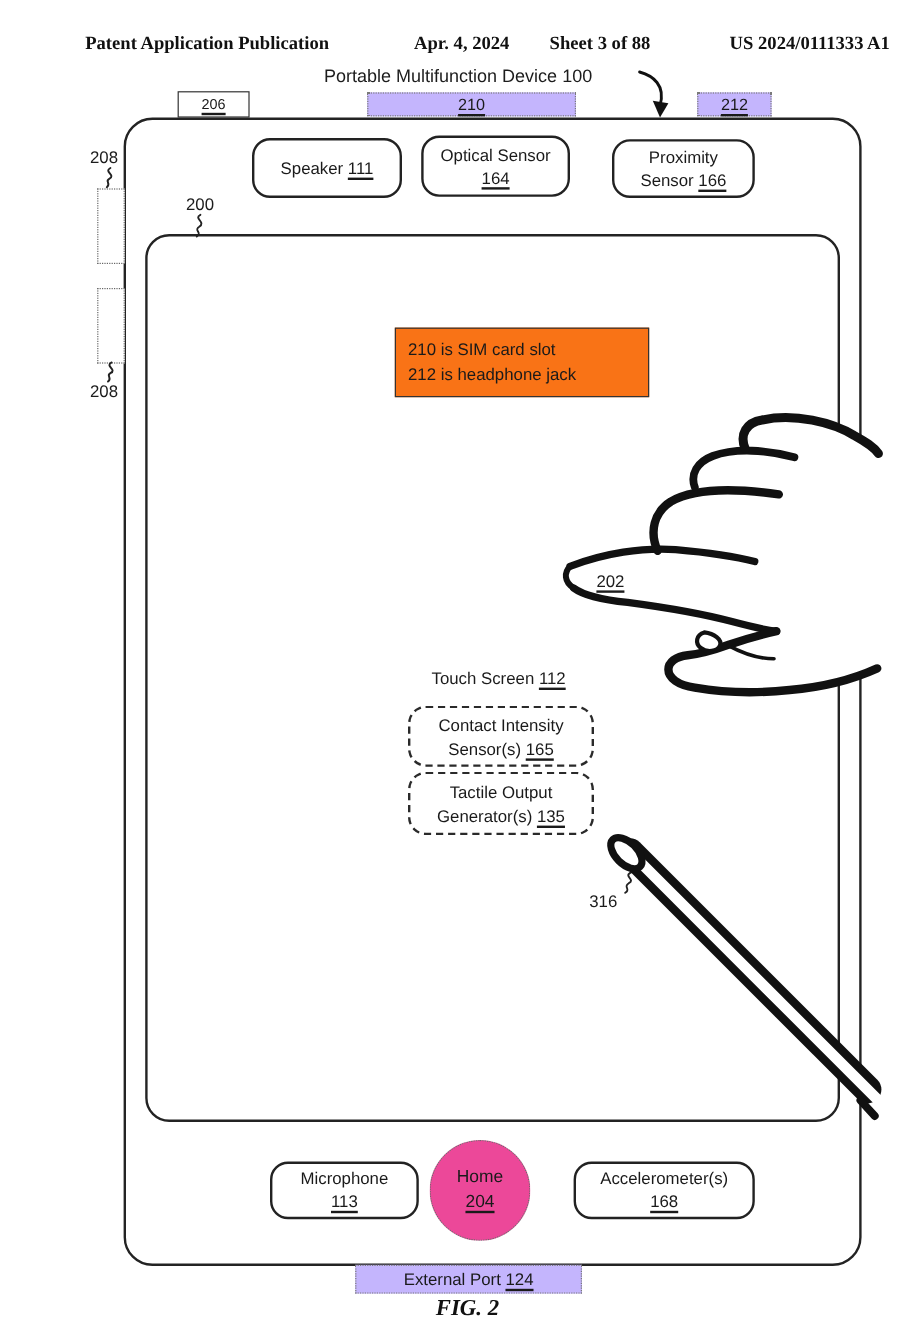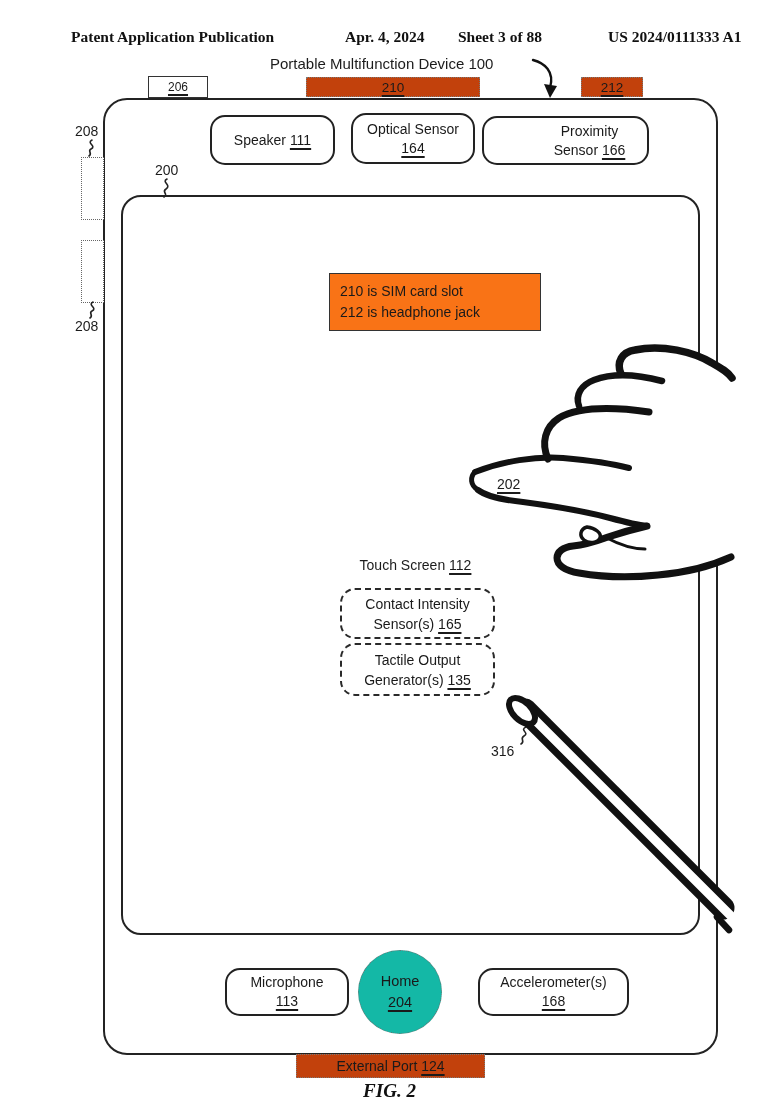--- a/index.html
+++ b/index.html
@@ -6,29 +6,29 @@
   .page{position:relative;width:761px;height:1108px;background:#ffffff;overflow:hidden;
         font-family:"Liberation Sans",sans-serif;color:#1a1a1a;margin-left:28px;}
   .abs{position:absolute;}
   .hdr{font-family:"Liberation Serif",serif;font-weight:bold;font-size:15.5px;color:#111;white-space:nowrap;}
   .figtitle{font-size:15px;color:#1c1c1c;white-space:nowrap;}
   .u{text-decoration:underline;text-decoration-thickness:1.5px;text-underline-offset:2.5px;}
   .box{border:2px solid #222;border-radius:15px;background:#fff;display:flex;flex-direction:column;
        align-items:center;justify-content:center;font-size:14px;line-height:19px;text-align:center;}
   .dashbox{border:2px dashed #2a2a2a;border-radius:15px;background:transparent;display:flex;flex-direction:column;
        align-items:center;justify-content:center;font-size:14px;line-height:20px;text-align:center;}
-  .dotbox{border:1.5px dotted #7a7a7a;background:#c2410c;display:flex;align-items:center;justify-content:center;
+  .dotbox{border:1.5px dotted #7a7a7a;background:#c4b5fd;display:flex;align-items:center;justify-content:center;
        font-size:13.5px;}
   .tabsolid{border:1.6px solid #333;background:#fff;display:flex;align-items:center;justify-content:center;font-size:12px;}
   .device{border:2.2px solid #232323;border-radius:24px;background:#fff;}
   .screen{border:2.2px solid #232323;border-radius:20px;background:#fff;}
   .sidebtn{border:1.5px dotted #666;background:#fff;}
   .reflbl{font-size:14px;color:#1c1c1c;white-space:nowrap;}
   .notebox{border:1.6px solid #333;background:#f97316;font-size:14px;line-height:21px;padding:7px 10px;box-sizing:border-box;}
-  .homecircle{border:1.5px dotted #6d6d6d;border-radius:50%;background:#14b8a6;display:flex;flex-direction:column;
+  .homecircle{border:1.5px dotted #6d6d6d;border-radius:50%;background:#ec4899;display:flex;flex-direction:column;
        align-items:center;justify-content:center;font-size:14.5px;line-height:21px;text-align:center;}
   .caption{font-family:"Liberation Serif",serif;font-weight:bold;font-style:italic;font-size:19px;
        text-align:center;color:#111;}
   svg.overlay{position:absolute;left:0;top:0;z-index:5;pointer-events:none;}
   .z6{z-index:6;}
 </style>
 </head>
 <body>
 
 <div class="page">
@@ -62,21 +62,21 @@
   <span class="abs reflbl" style="left:47px;top:318px;">208</span>
   <span class="abs reflbl" style="left:127px;top:162px;">200</span>
 
   <div class="abs box" style="left:182px;top:115px;width:121px;height:46px;">
     <div><span>Speaker</span> <span class="u">111</span></div>
   </div>
   <div class="abs box" style="left:323px;top:113px;width:120px;height:47px;">
     <div>Optical Sensor</div>
     <div class="u">164</div>
   </div>
-  <div class="abs box" style="left:454px;top:116px;width:115px;height:45px;padding-left:48px;">
+  <div class="abs box" style="left:482px;top:116px;width:115px;height:45px;">
     <div>Proximity</div>
     <div><span>Sensor</span> <span class="u">166</span></div>
   </div>
 
   <div class="abs notebox" style="left:301px;top:273px;width:212px;height:58px;">
     <div>210 is SIM card slot</div>
     <div>212 is headphone jack</div>
   </div>
 
   <div class="abs reflbl" style="left:312px;top:557px;width:151px;text-align:center;">

